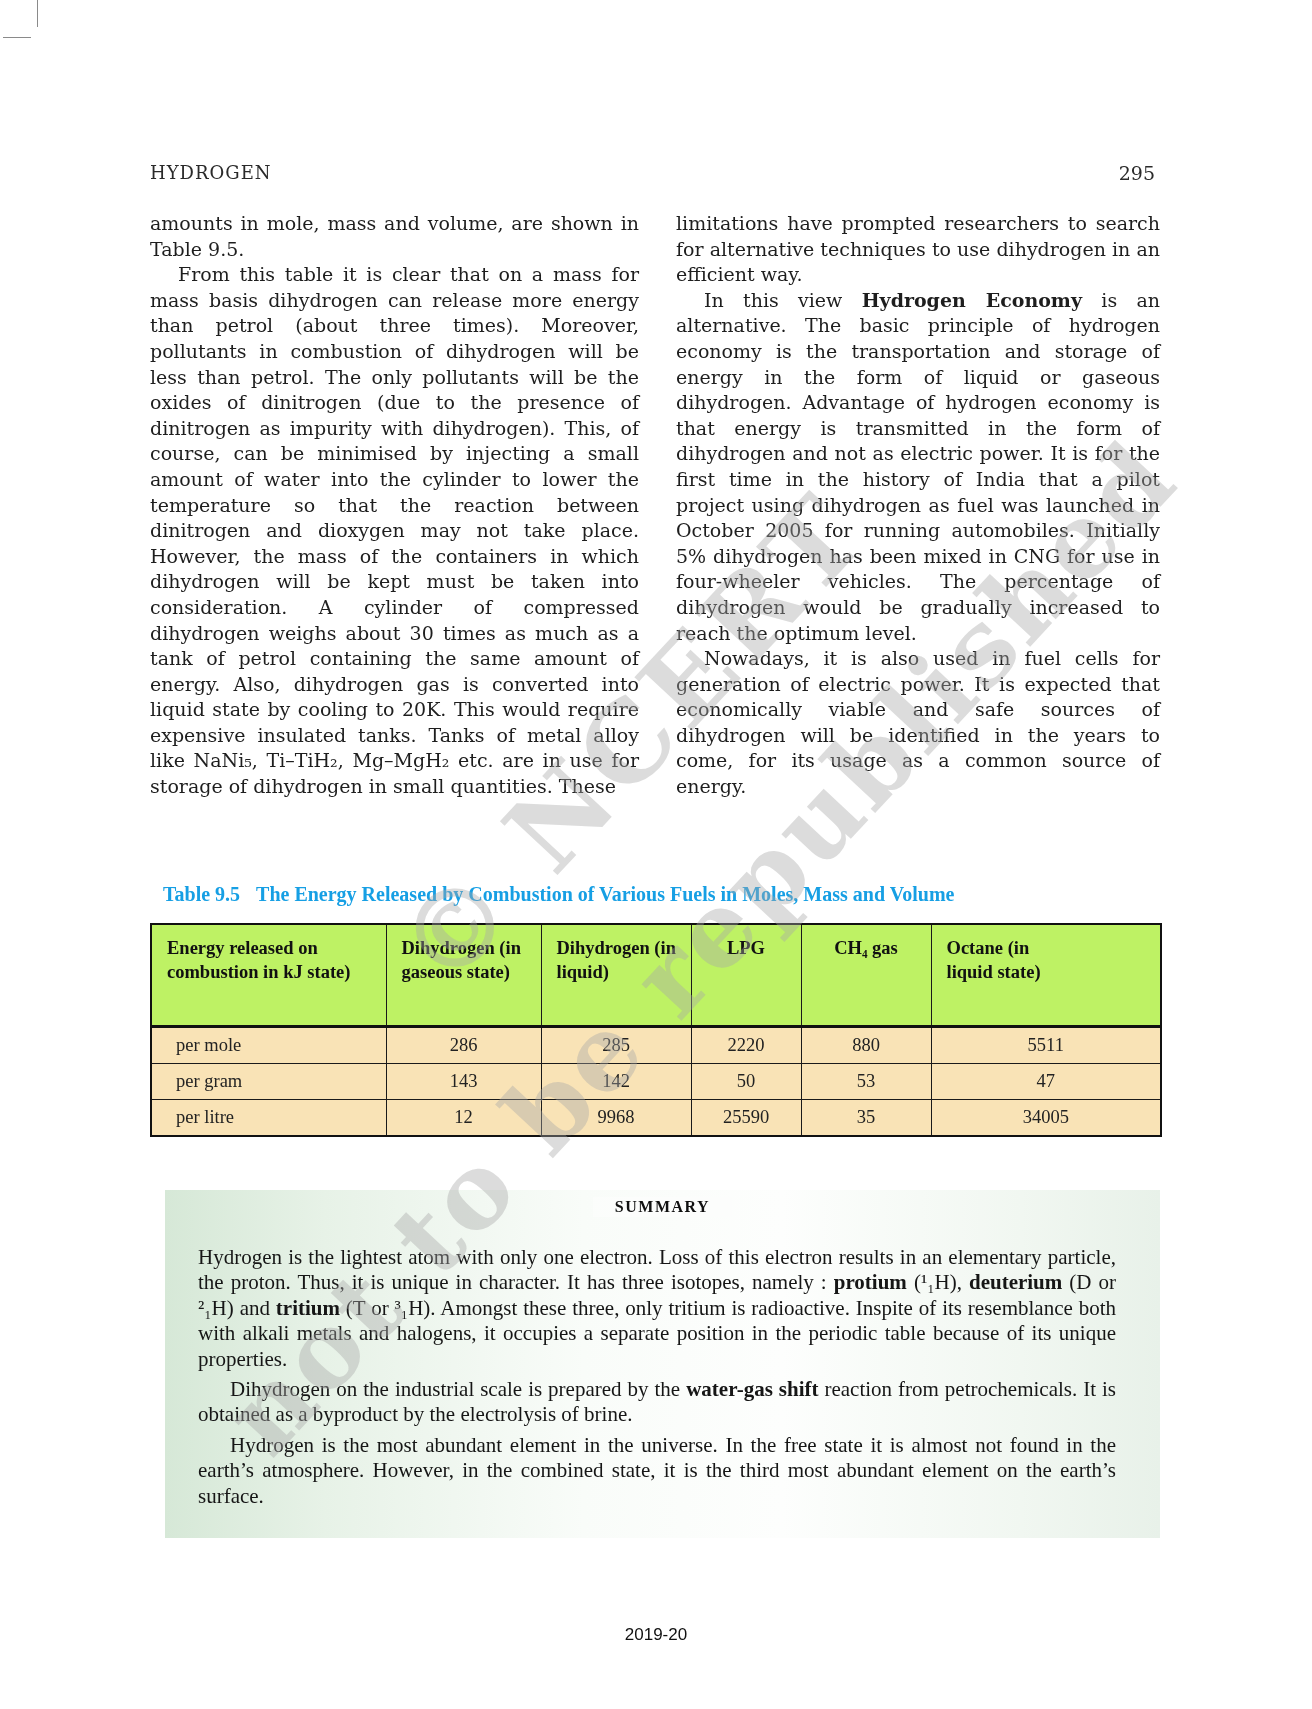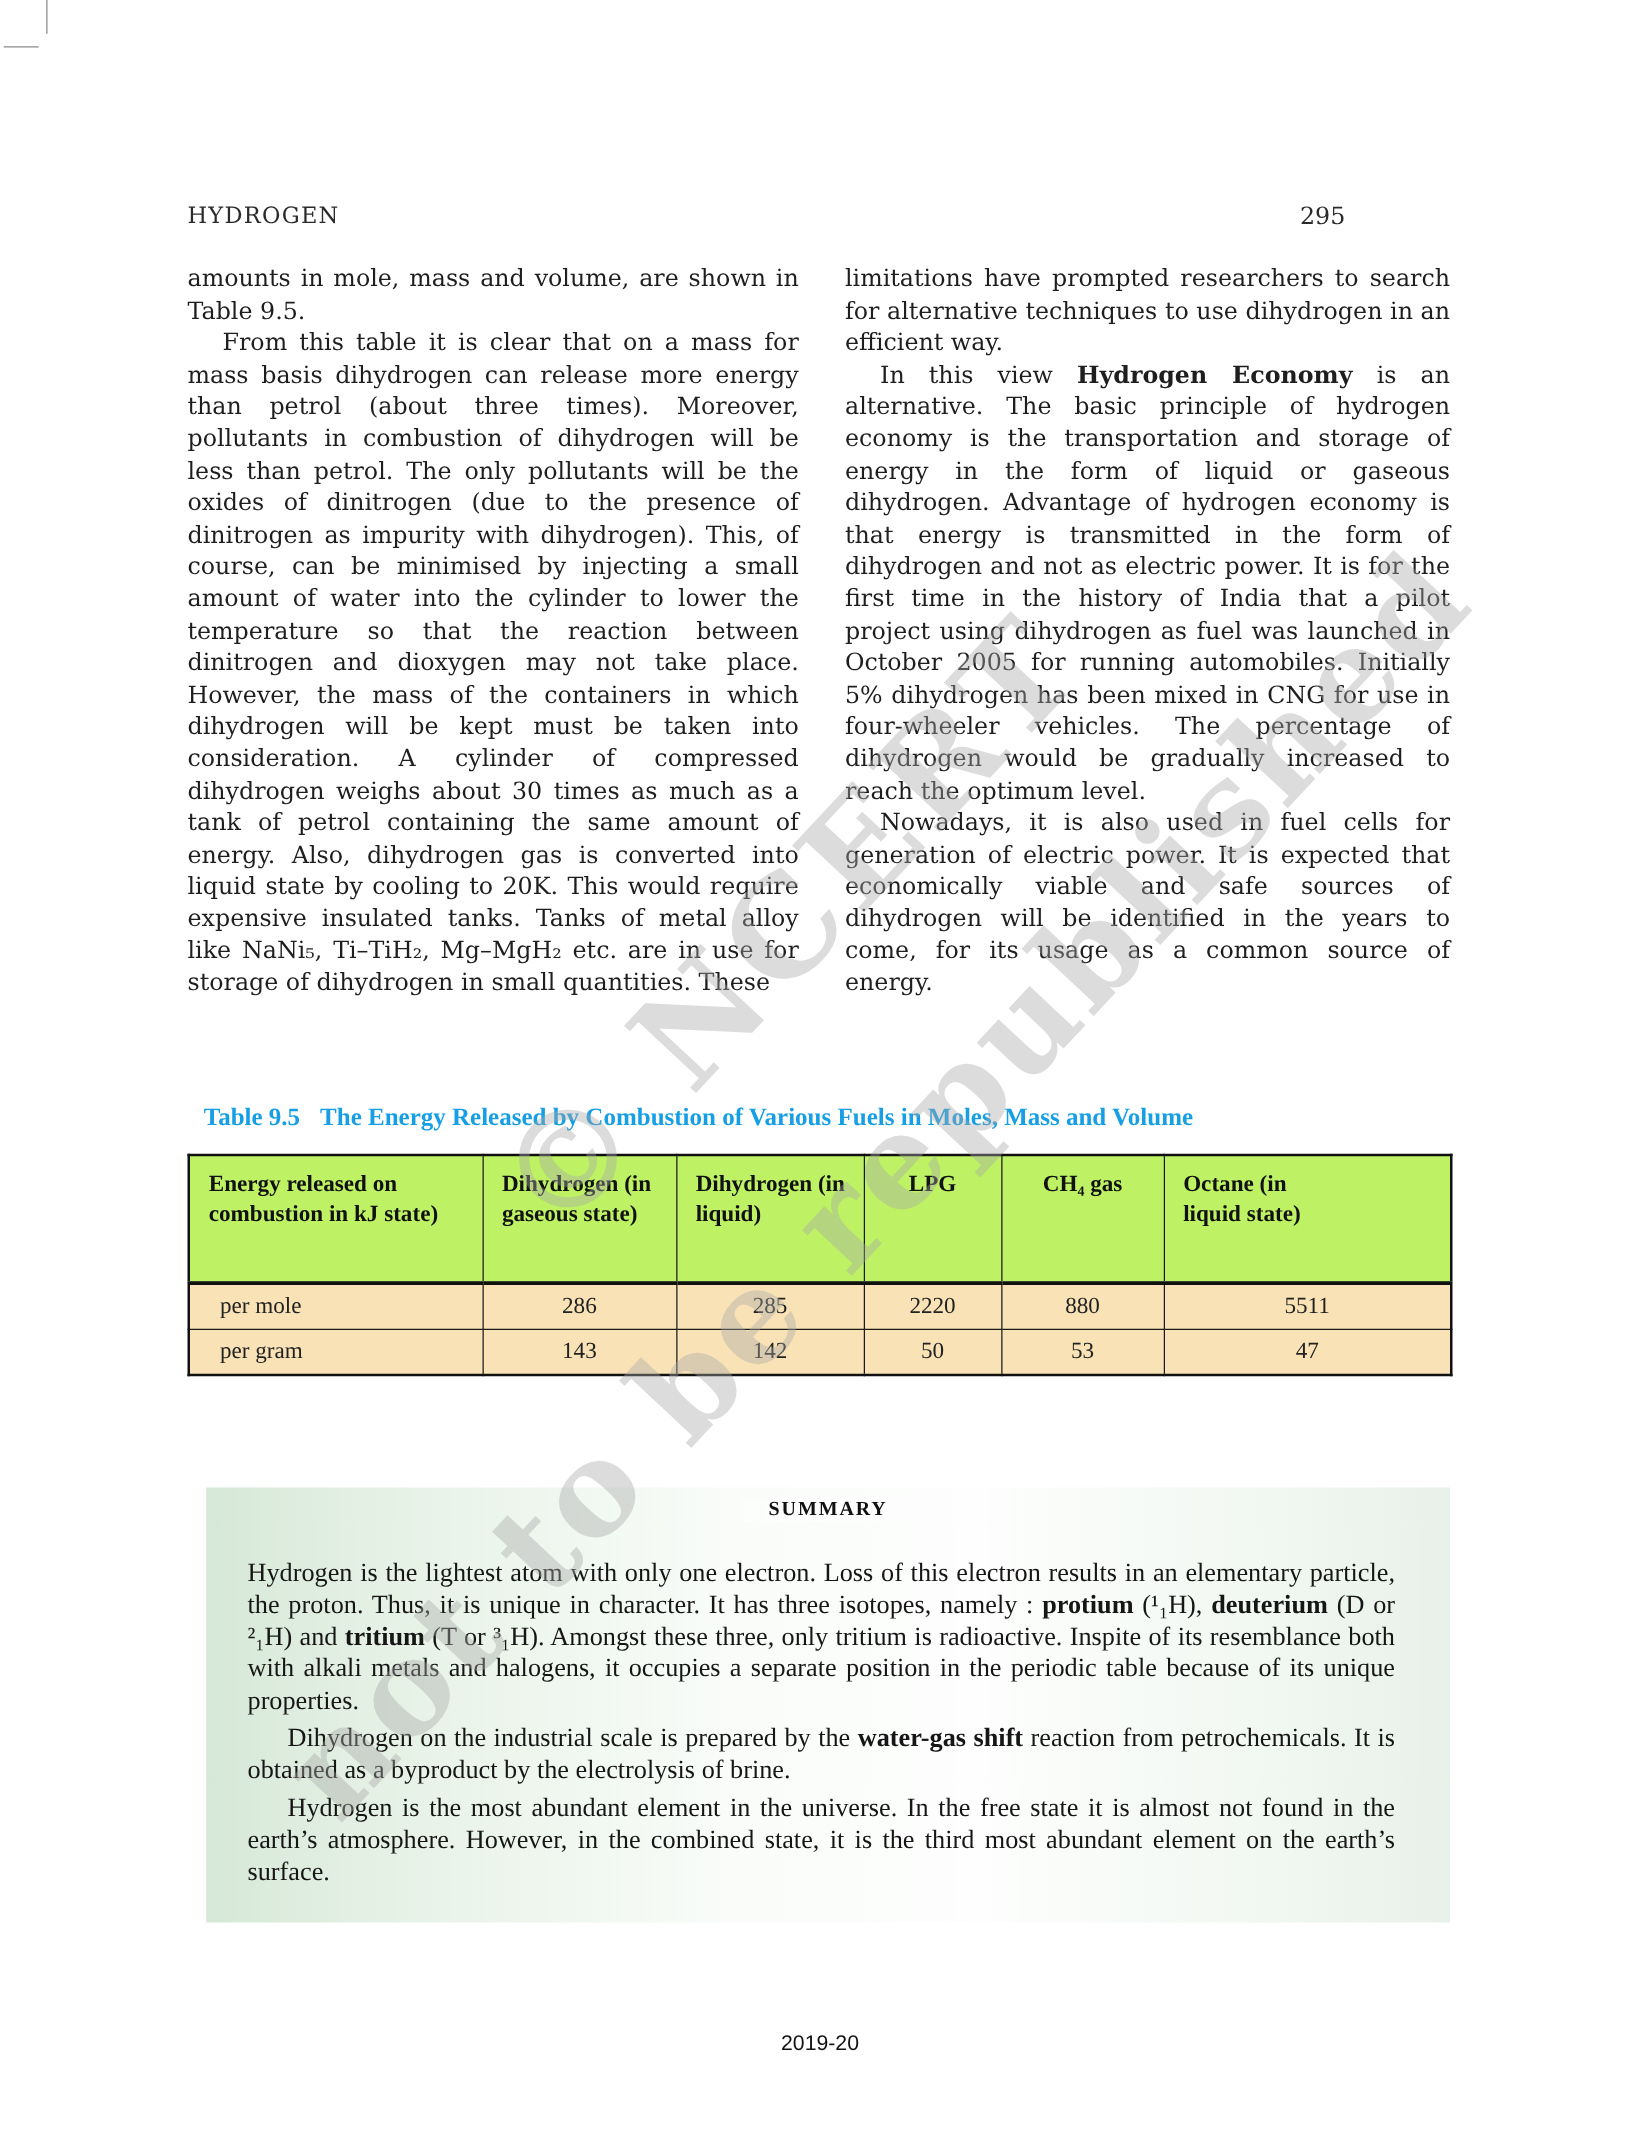--- a/index.html
+++ b/index.html
@@ -7,21 +7,21 @@
     width:1312px;height:1709px;position:relative;background:#ffffff;
     font-family:"DejaVu Serif", serif;color:#1c1c1c;overflow:hidden;
   }
   
   .crop{position:absolute;background:#8a8a8a;}
   .crop-v{left:37px;top:0;width:1px;height:27px;}
   .crop-h{left:3px;top:37px;width:28px;height:1px;}
 
   
   .runhead{position:absolute;top:162px;left:150px;font-size:18px;letter-spacing:1px;color:#2a2a2a;}
-  .pagenum{position:absolute;top:162px;left:1040px;width:115px;text-align:left;font-size:19px;color:#2a2a2a;}
+  .pagenum{position:absolute;top:162px;left:1040px;width:115px;text-align:right;font-size:19px;color:#2a2a2a;}
 
   
   .col{position:absolute;top:211px;text-align:justify;font-size:19px;line-height:25.6px;color:#1e1e1e;}
   .col p{margin:0;}
   .col-left{left:150px;width:489px;}
   .col-right{left:676px;width:484px;}
   .indent{text-indent:28px;}
   .b{font-weight:bold;}
 
   
@@ -147,20 +147,28 @@
       <td class="num">5511</td>
     </tr>
     <tr>
       <td class="rowlabel">per gram</td>
       <td class="num">143</td>
       <td class="num">142</td>
       <td class="num">50</td>
       <td class="num">53</td>
       <td class="num">47</td>
     </tr>
+    <tr>
+      <td class="rowlabel">per litre</td>
+      <td class="num">12</td>
+      <td class="num">9968</td>
+      <td class="num">25590</td>
+      <td class="num">35</td>
+      <td class="num">34005</td>
+    </tr>
   </tbody>
 </table>
 
 <div class="summary">
   <div class="summary-title-wrap">
     <span class="summary-title">SUMMARY</span>
   </div>
   <div class="summary-body">
     <p><span>Hydrogen is the lightest atom with only one electron. Loss of this electron results in an elementary particle, the proton. Thus, it is unique in character. It has three isotopes, namely : </span><span class="b">protium</span><span> (¹₁H), </span><span class="b">deuterium</span><span> (D or ²₁H)  and </span><span class="b">tritium</span><span> (T or ³₁H). Amongst these three, only tritium is radioactive. Inspite of its resemblance both with alkali metals and halogens, it occupies a separate position in the periodic table because of its unique properties.</span></p>
     <p class="s-indent"><span>Dihydrogen on the industrial scale is prepared by the </span><span class="b">water-gas shift</span><span> reaction from petrochemicals. It is obtained as a byproduct by the electrolysis of brine.</span></p>

